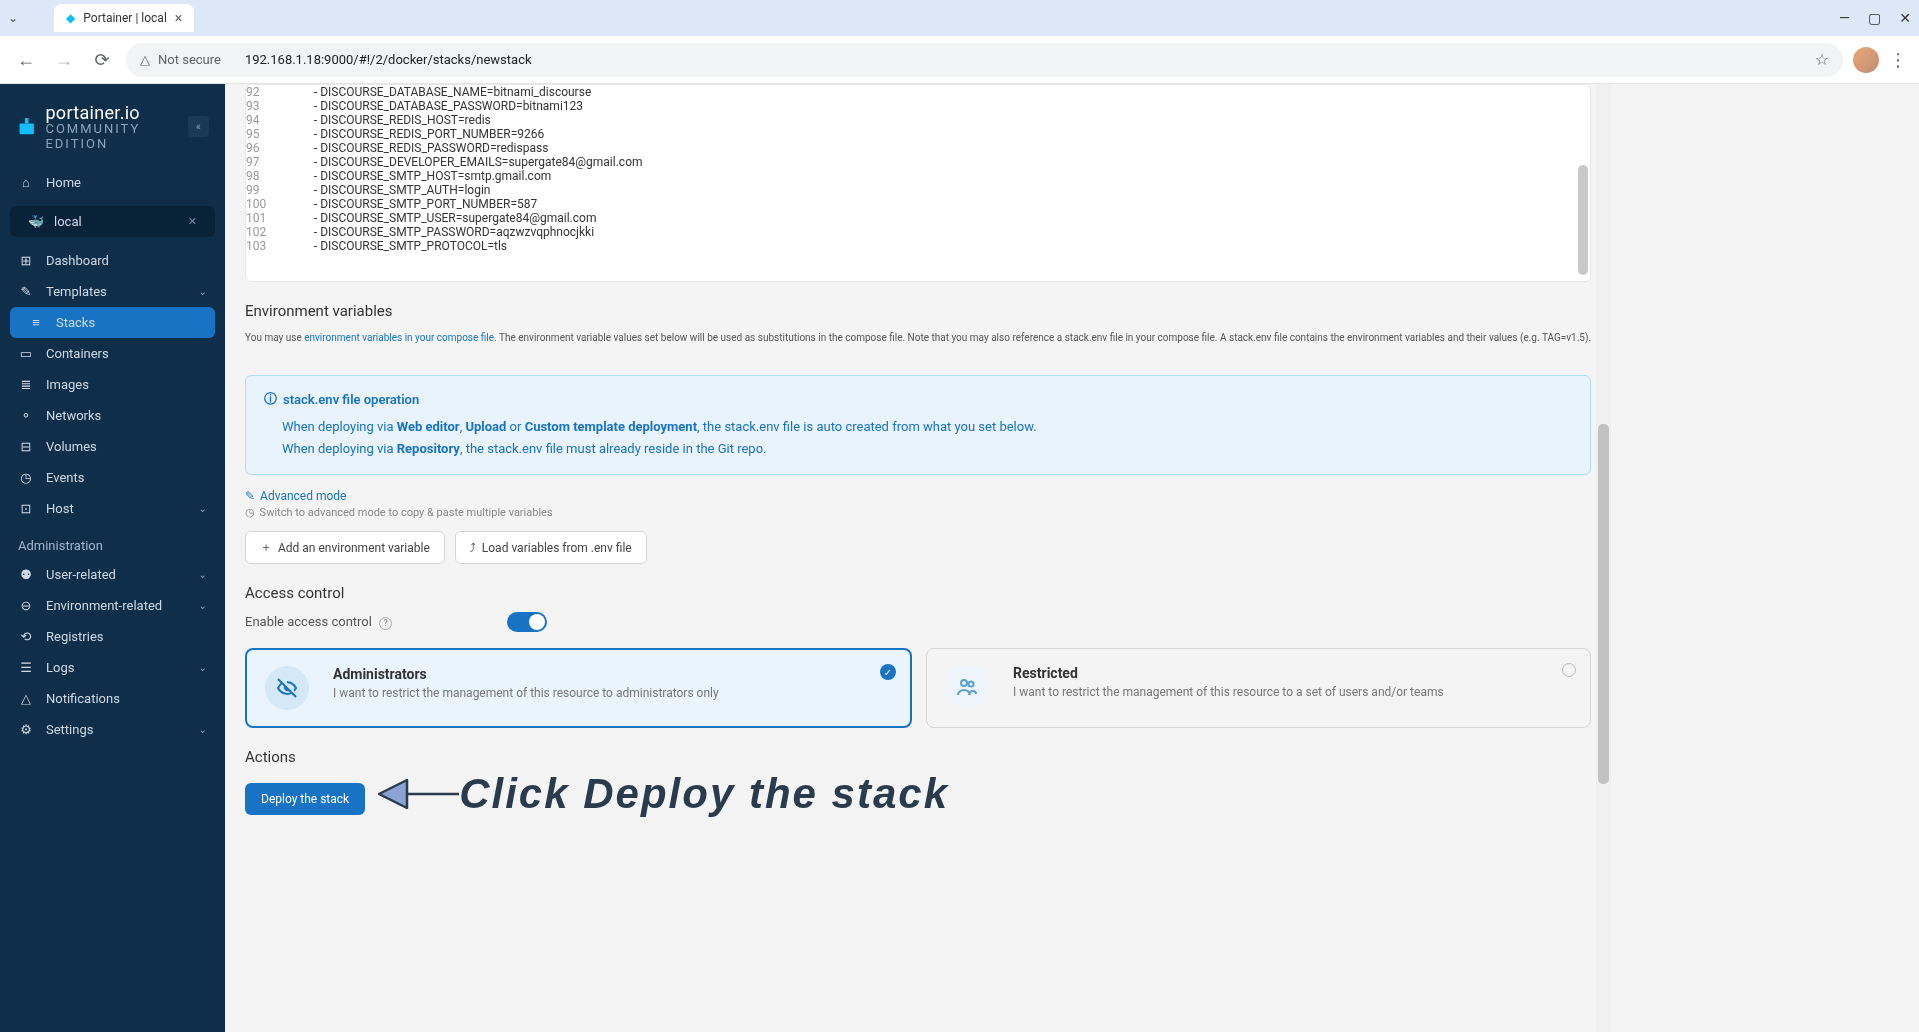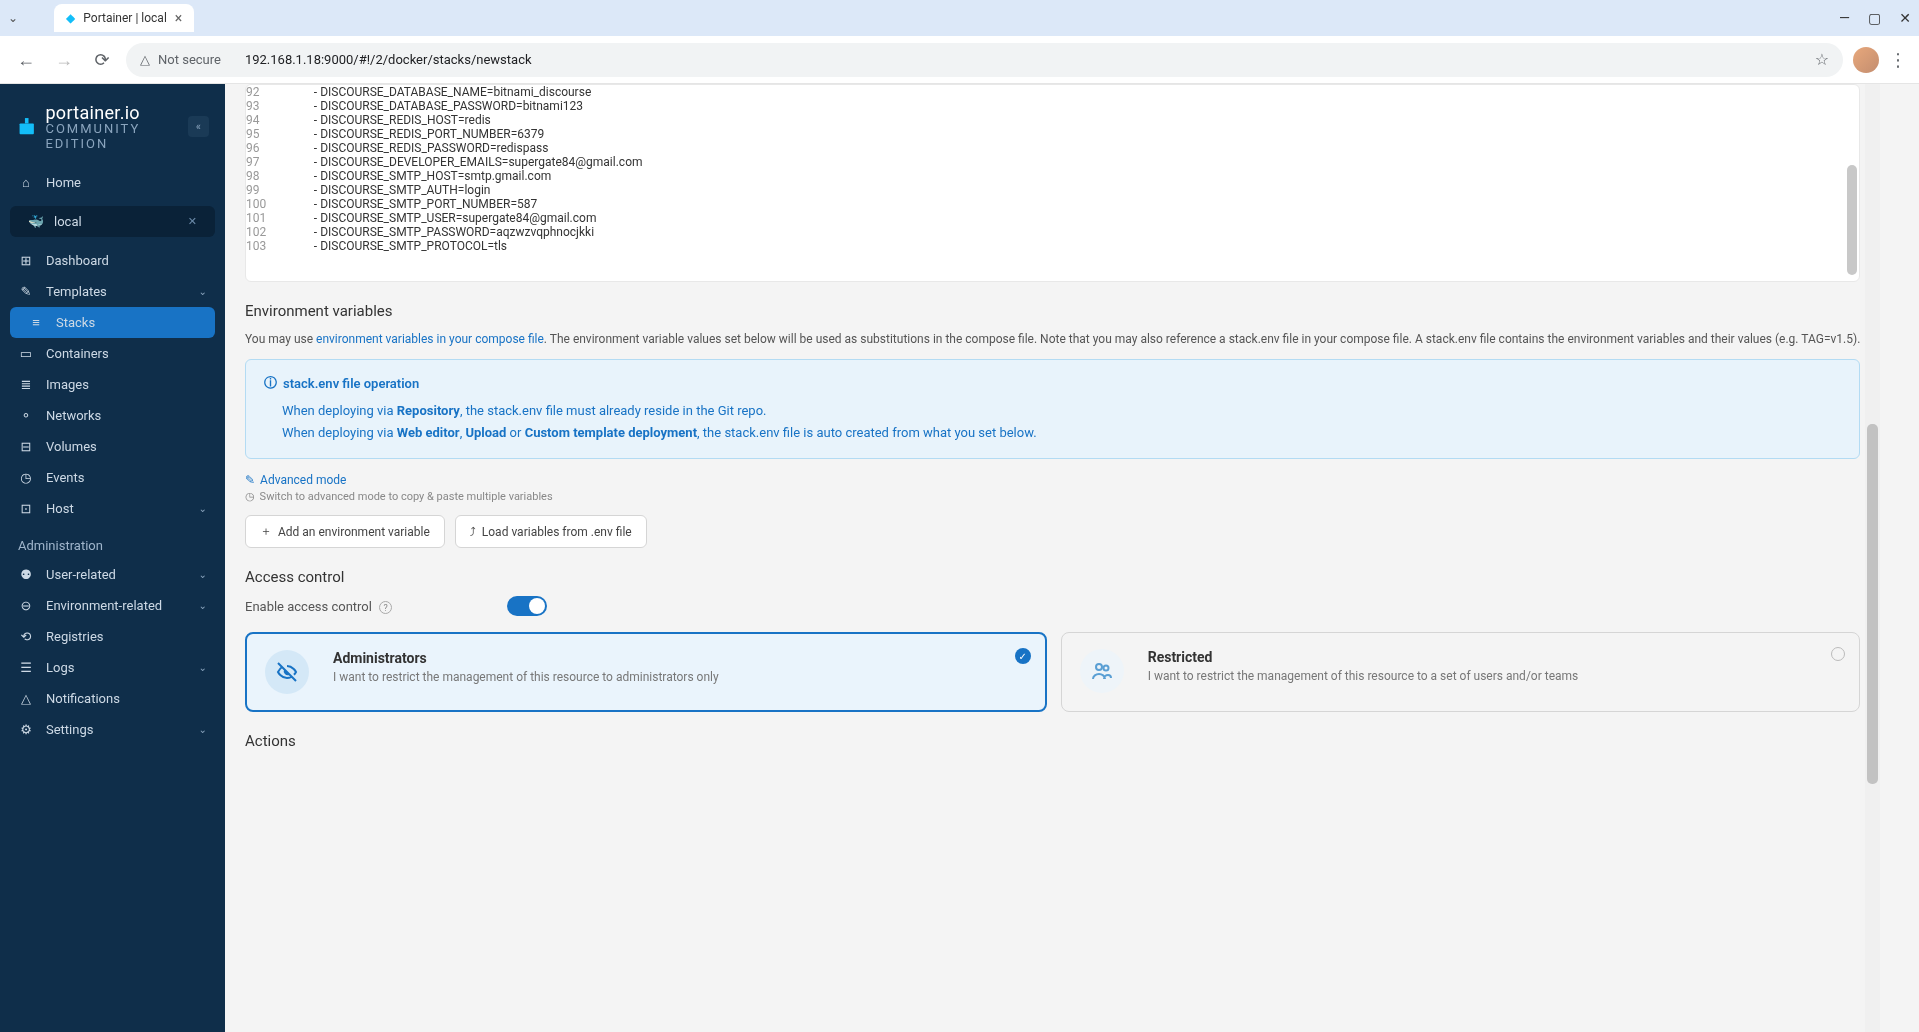--- a/index.html
+++ b/index.html
@@ -32,21 +32,21 @@
 .nav-chevron{margin-left:auto;font-size:10px;color:#8aa4bd}
 .nav-section{padding:14px 18px 6px;color:#9fb5cb;font-size:13px}
 .main{flex:1;overflow-y:auto;background:#f4f4f4;padding:0 20px 20px}
 .content-card{background:#fff;border-radius:8px;padding:0 0 20px;margin-bottom:18px}
 .code-area{background:#fff;border:1px solid #e8e8e8;border-radius:6px;font-family:'Courier New',monospace;font-size:12px;position:relative;height:198px;overflow:hidden}
 .code-line{display:flex}
 .line-num{width:50px;padding-right:14px;color:#999;user-select:none}
 .line-content{color:#333;white-space:pre}
 .code-scroll{position:absolute;right:2px;top:80px;width:10px;height:110px;background:#c8c8c8;border-radius:5px}
 .section-title{font-size:15px;font-weight:400;color:#333;margin:20px 0 10px}
-.desc{font-size:12px;color:#555;line-height:1.6;margin-bottom:10px}
+.desc{font-size:10px;color:#555;line-height:1.6;margin-bottom:29px}
 .link{color:#1873c5}
 .info-box{background:#e8f3fb;border:1px solid #b3dbf3;border-radius:6px;padding:14px 18px;margin-bottom:14px}
 .info-title{color:#1873c5;font-weight:600;font-size:13px;display:flex;align-items:center;gap:6px;margin-bottom:8px}
 .info-line{color:#1873c5;font-size:13px;line-height:1.7;padding-left:18px}
 .info-line b{font-weight:700}
 .adv-link{color:#1873c5;font-size:12px;display:flex;align-items:center;gap:5px;margin-bottom:3px}
 .hint{color:#888;font-size:11px;display:flex;align-items:center;gap:5px;margin-bottom:12px}
 .btn-row{display:flex;gap:10px;margin-bottom:20px}
 .btn{background:#fff;border:1px solid #d5d5d5;border-radius:6px;padding:7px 14px;font-size:12px;color:#444;display:flex;align-items:center;gap:6px;cursor:pointer}
 .toggle-row{display:flex;align-items:center;gap:20px;margin-bottom:16px}
@@ -212,21 +212,21 @@
               <div class="code-line">
                 <span class="line-num">93</span>
                 <span class="line-content">      - DISCOURSE_DATABASE_PASSWORD=bitnami123</span>
               </div>
               <div class="code-line">
                 <span class="line-num">94</span>
                 <span class="line-content">      - DISCOURSE_REDIS_HOST=redis</span>
               </div>
               <div class="code-line">
                 <span class="line-num">95</span>
-                <span class="line-content">      - DISCOURSE_REDIS_PORT_NUMBER=6379</span>
+                <span class="line-content">      - DISCOURSE_REDIS_PORT_NUMBER=9266</span>
               </div>
               <div class="code-line">
                 <span class="line-num">96</span>
                 <span class="line-content">      - DISCOURSE_REDIS_PASSWORD=redispass</span>
               </div>
               <div class="code-line">
                 <span class="line-num">97</span>
                 <span class="line-content">      - DISCOURSE_DEVELOPER_EMAILS=supergate84@gmail.com</span>
               </div>
               <div class="code-line">
@@ -262,24 +262,24 @@
     <p class="desc">
       <span>You may use </span><a class="link">environment variables in your compose file</a><span>. The environment variable values set below will be used as substitutions in the compose file. Note that you may also reference a stack.env file in your compose file. A stack.env file contains the environment variables and their values (e.g. TAG=v1.5).</span>
     </p>
 
     <div class="info-box">
       <div class="info-title">
         <span>ⓘ</span>
         <span>stack.env file operation</span>
       </div>
       <div class="info-line">
+        <span>When deploying via </span><b>Web editor</b><span>, </span><b>Upload</b><span> or </span><b>Custom template deployment</b><span>, the stack.env file is auto created from what you set below.</span>
+      </div>
+      <div class="info-line">
         <span>When deploying via </span><b>Repository</b><span>, the stack.env file must already reside in the Git repo.</span>
-      </div>
-      <div class="info-line">
-        <span>When deploying via </span><b>Web editor</b><span>, </span><b>Upload</b><span> or </span><b>Custom template deployment</b><span>, the stack.env file is auto created from what you set below.</span>
       </div>
     </div>
 
     <div class="adv-link">
       <span>✎</span>
       <span>Advanced mode</span>
     </div>
     <div class="hint">
       <span>◷</span>
       <span>Switch to advanced mode to copy &amp; paste multiple variables</span>
@@ -330,19 +330,28 @@
         </div>
         <div>
           <div class="opt-title">Restricted</div>
           <div class="opt-desc">I want to restrict the management of this resource to a set of users and/or teams</div>
         </div>
         <div class="opt-radio"></div>
       </div>
     </div>
 
     <div class="section-title">Actions</div>
+    <div style="display:flex;align-items:center">
+      <button class="deploy-btn">Deploy the stack</button>
+      <div class="annotation">
+        <svg class="arrow-svg" width="90" height="56">
+          <path d="M86 28 L34 28 L34 14 L6 28 L34 42 L34 28" fill="#8aa3d4" stroke="#2a3b4d" stroke-width="2.5" stroke-linejoin="round"></path>
+        </svg>
+        <span class="anno-text">Click Deploy the stack</span>
+      </div>
+    </div>
 
   </div>
   <div class="page-scroll">
     <div class="page-scroll-thumb"></div>
   </div>
   </div>
 </div>
 
 </body></html>

